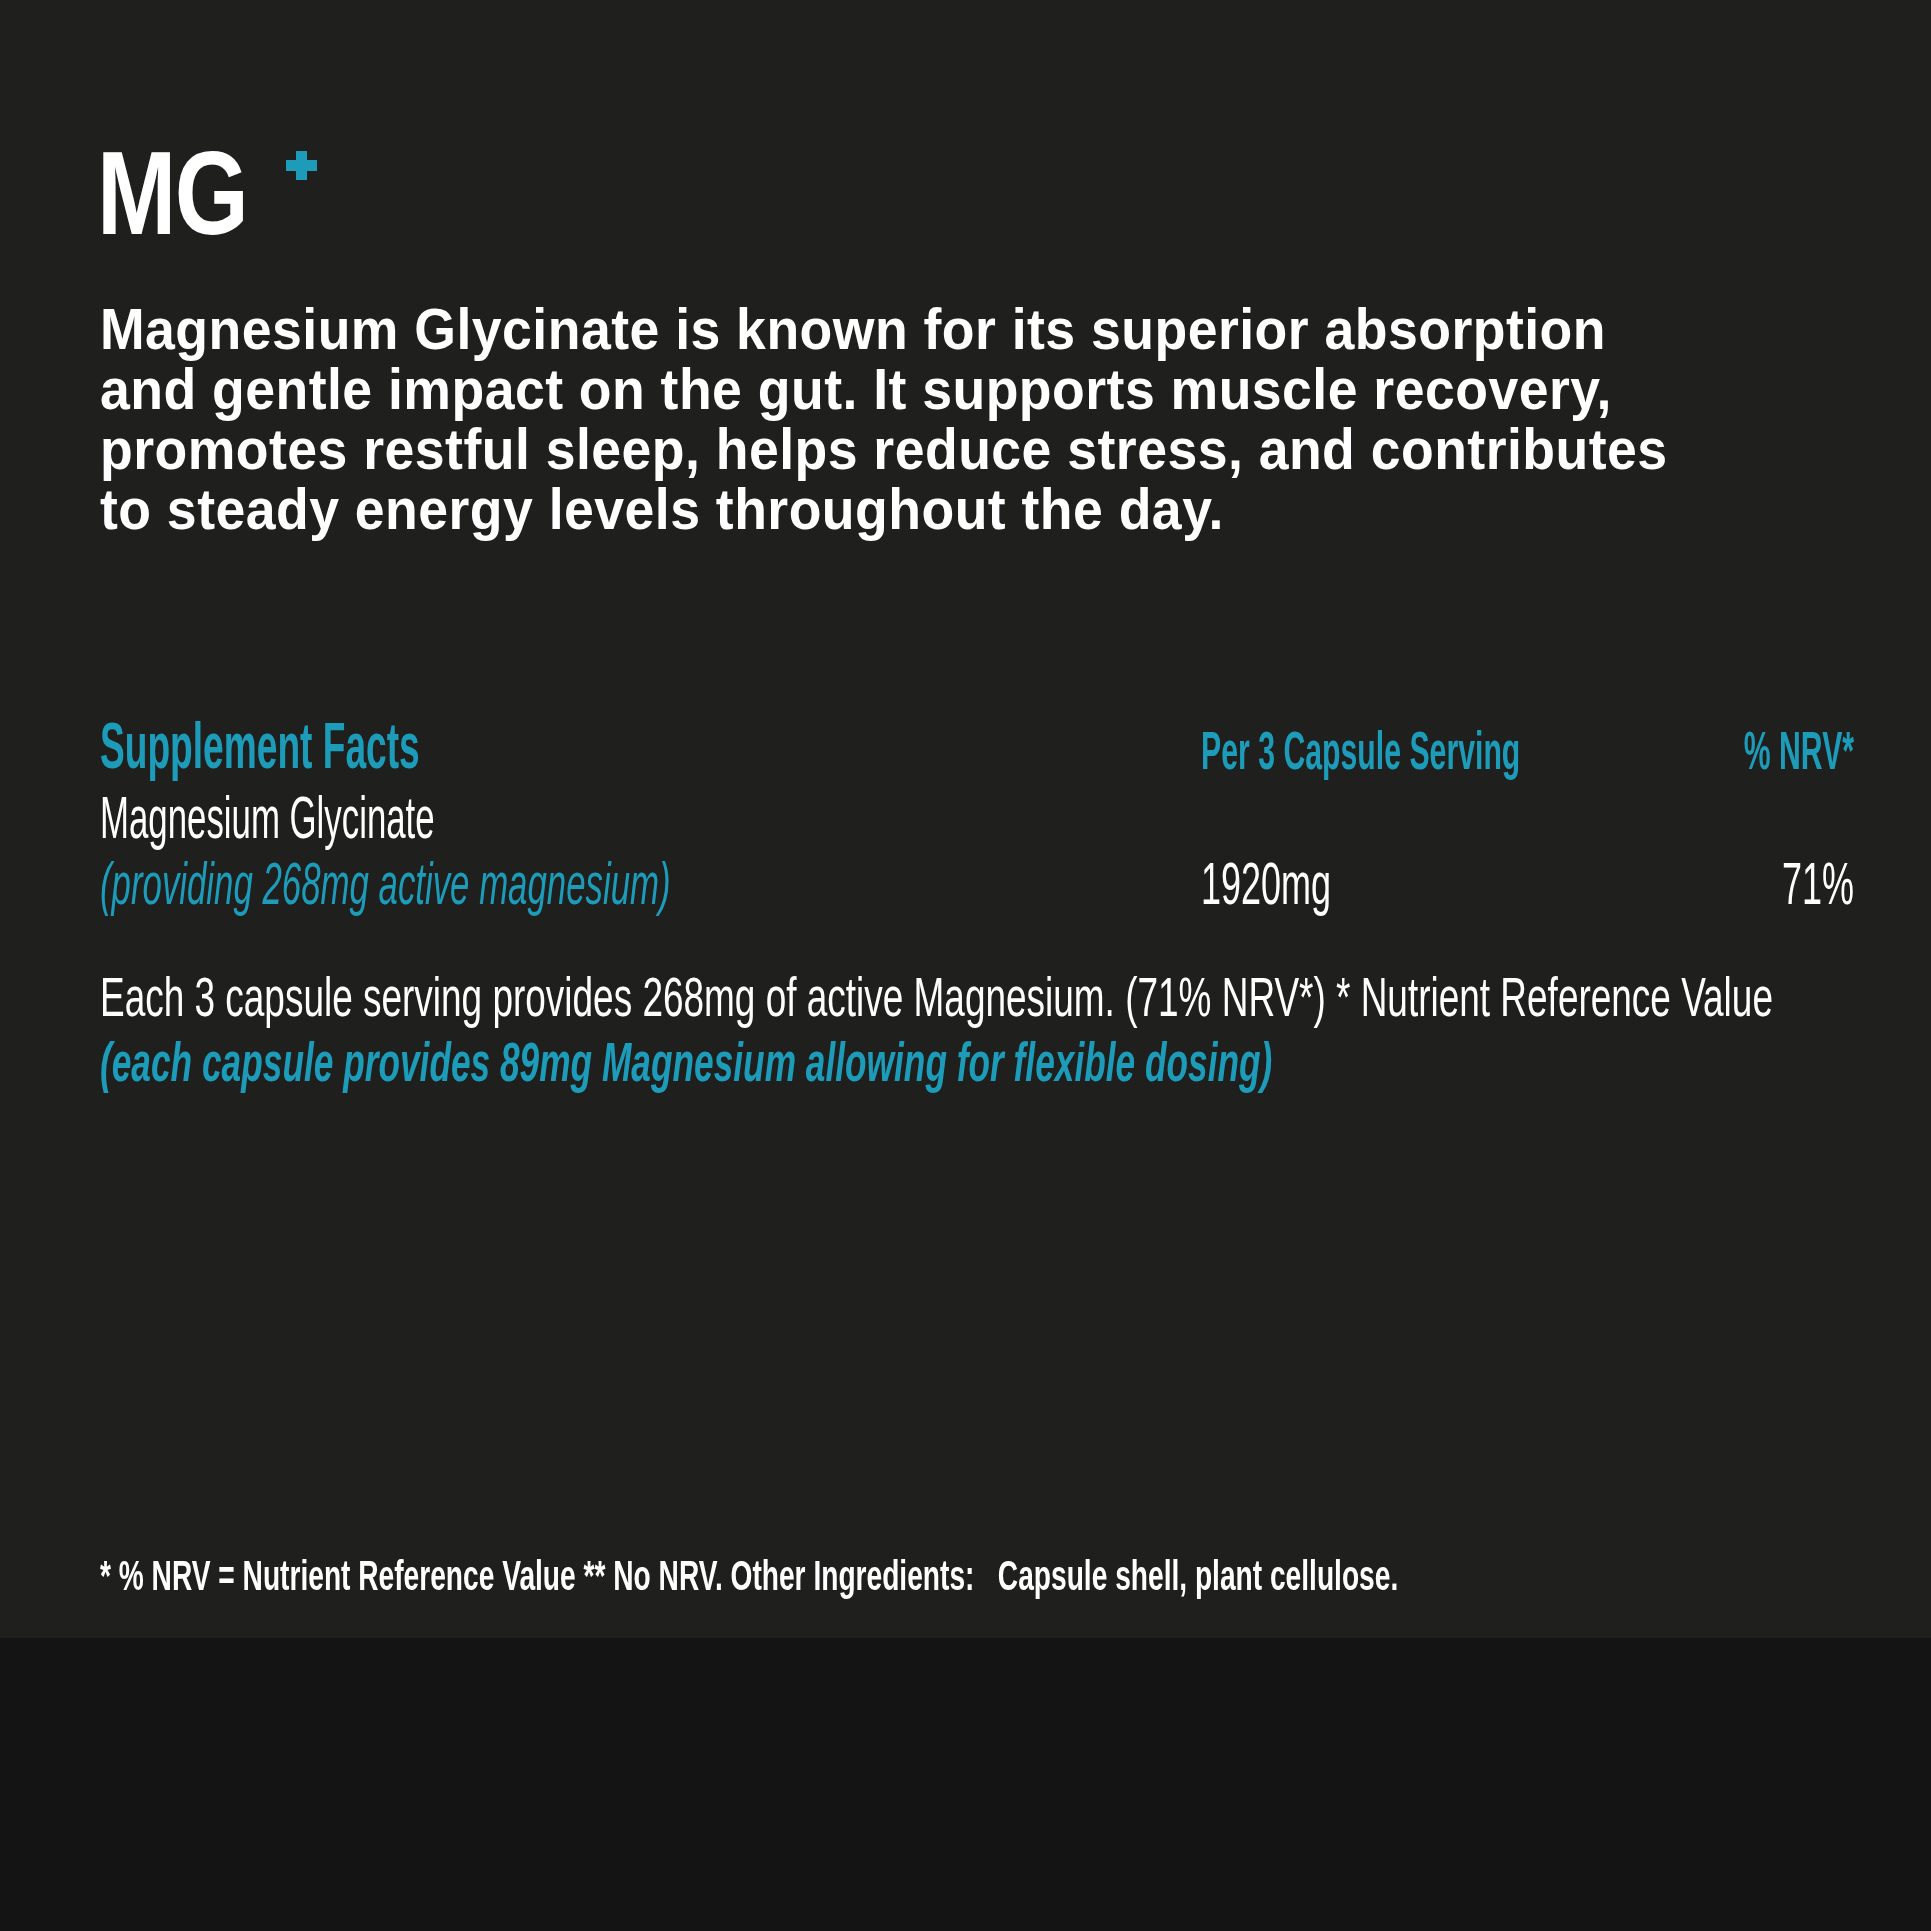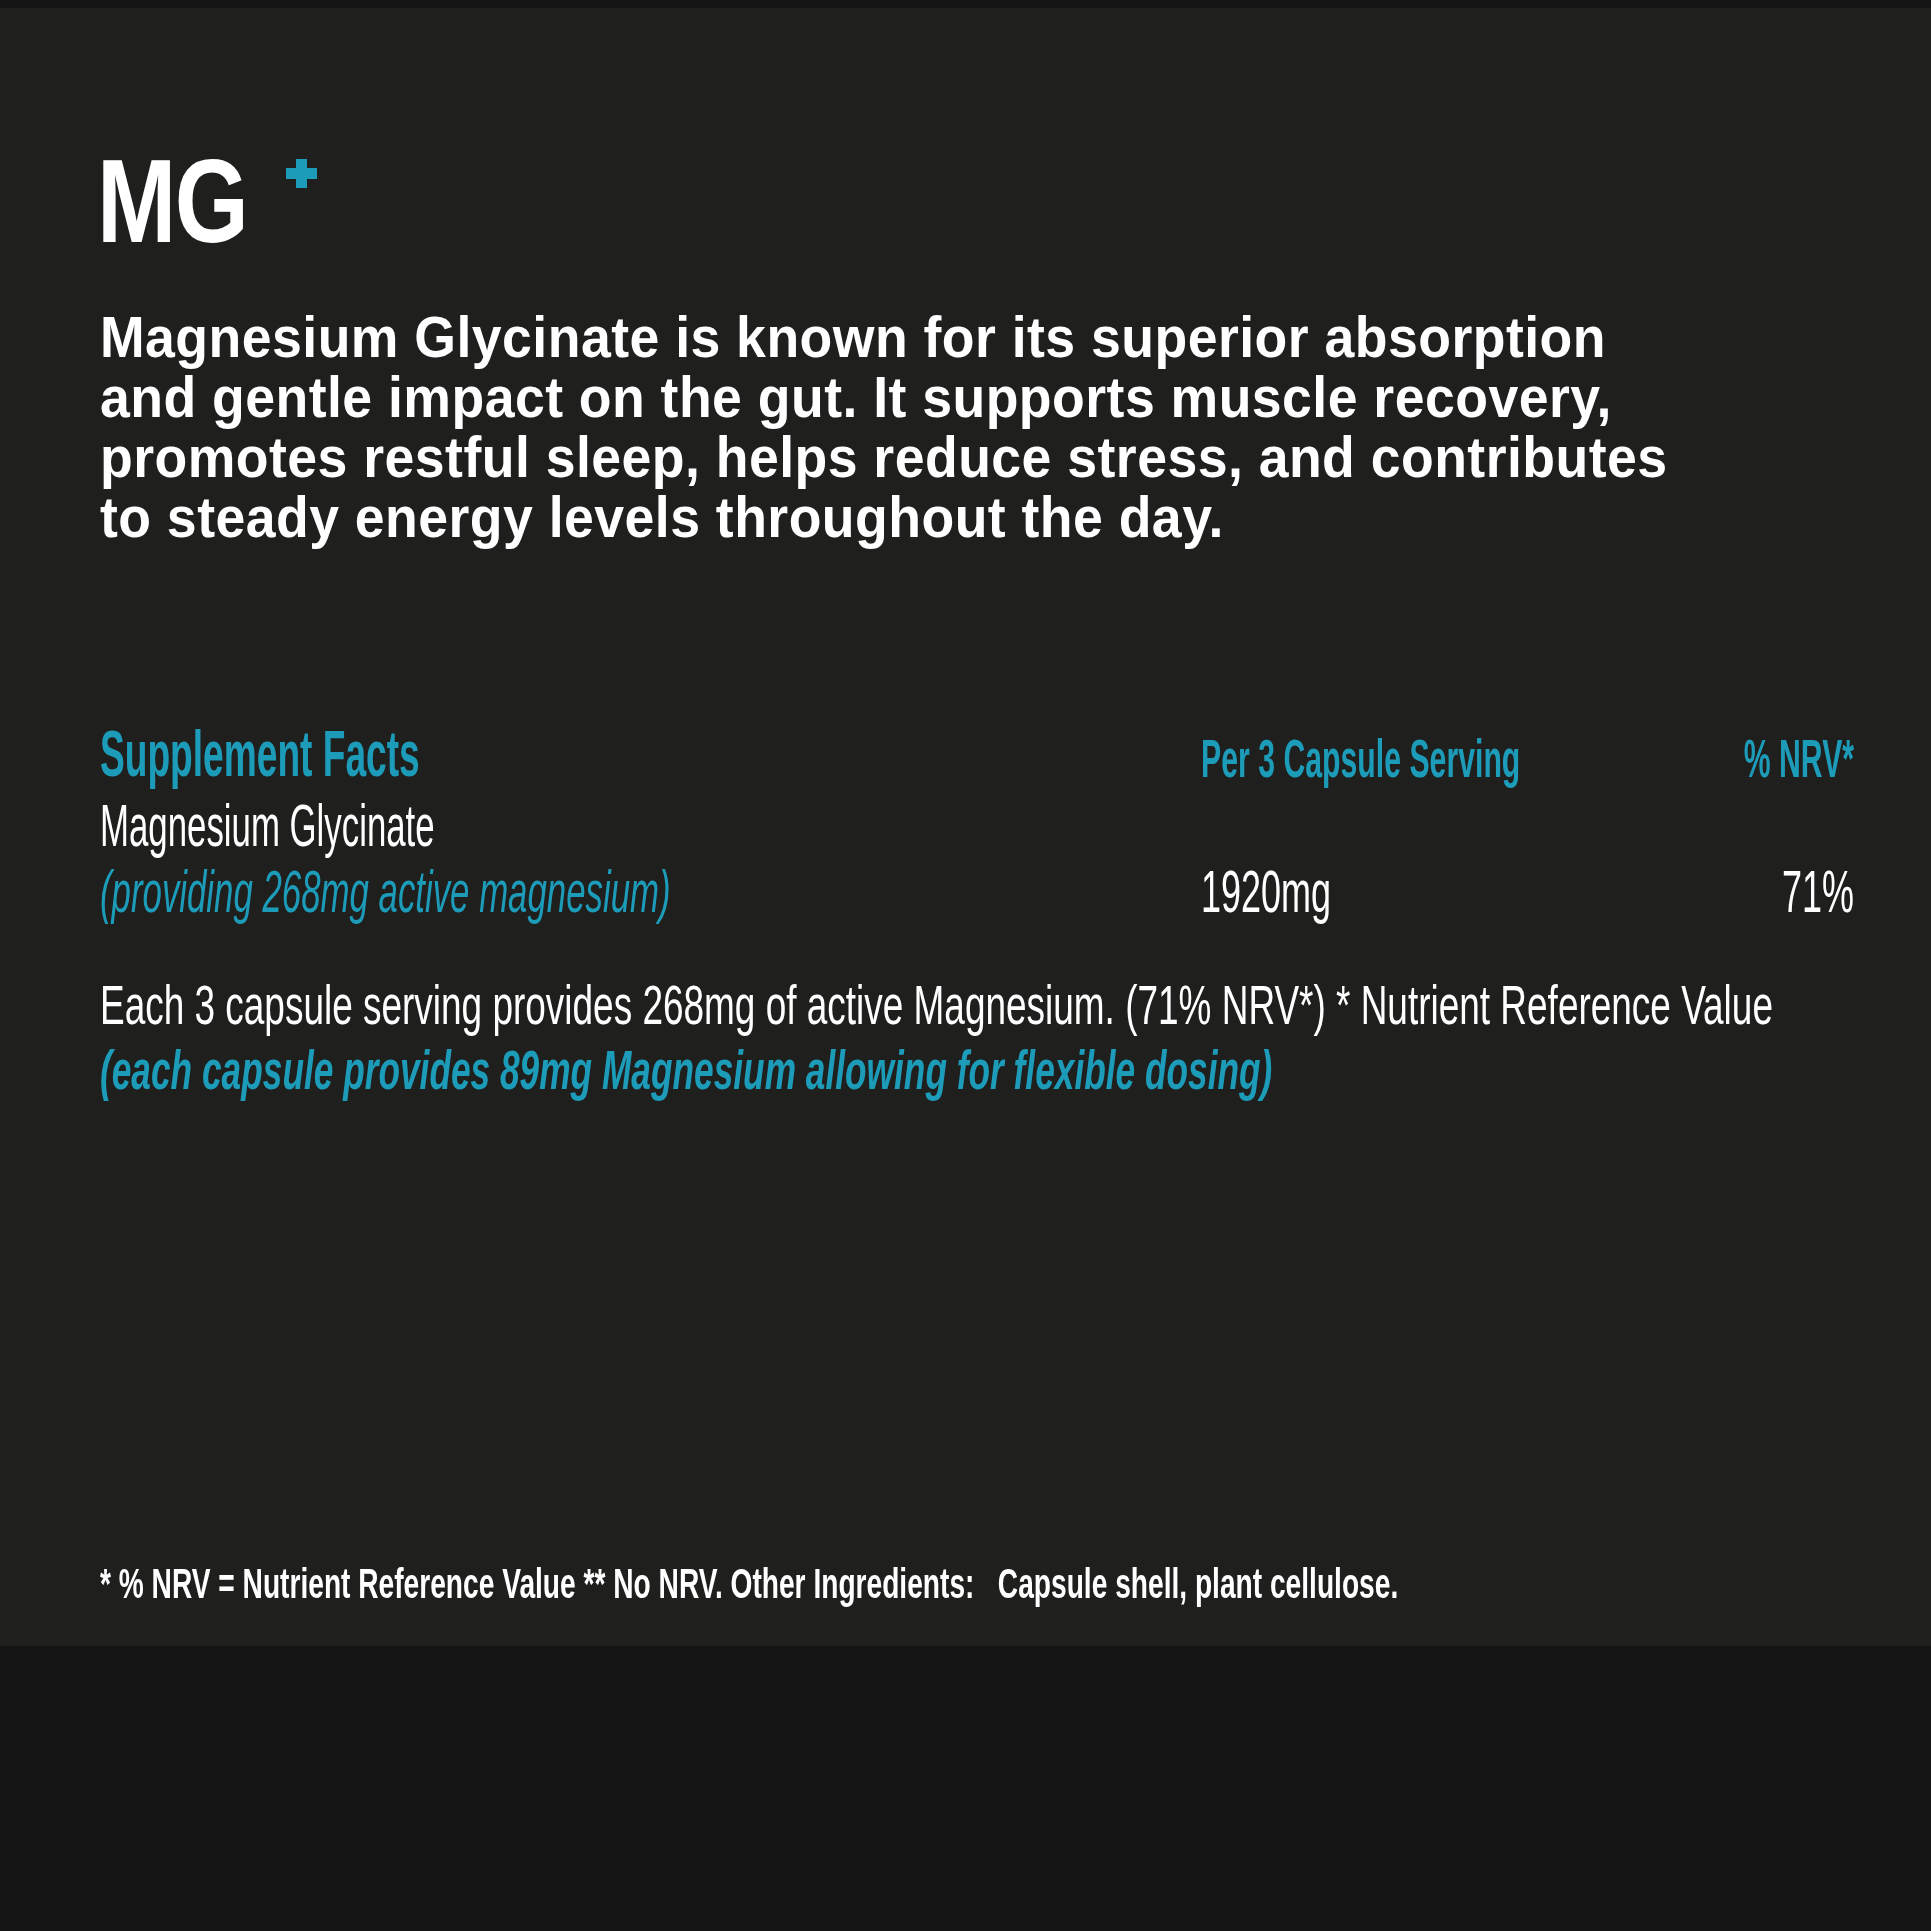--- a/index.html
+++ b/index.html
@@ -3,21 +3,20 @@
 <meta charset="utf-8">
 <style>
   html,body{margin:0;padding:0;background:#141414;}
   .page{
     position:relative;
     width:1931px;height:1638px;
     background:#1f1f1d;
     overflow:hidden;
     font-family:"Liberation Sans", sans-serif;
     color:#ffffff;
-    margin-top:8px;
   }
   .abs{position:absolute;white-space:nowrap;line-height:1;}
 
   
   .logo-text{
     left:97px;top:133px;
     font-size:119px;font-weight:700;color:#ffffff;
     letter-spacing:-1.9px;
     transform:scaleX(0.80);transform-origin:left top;
   }

